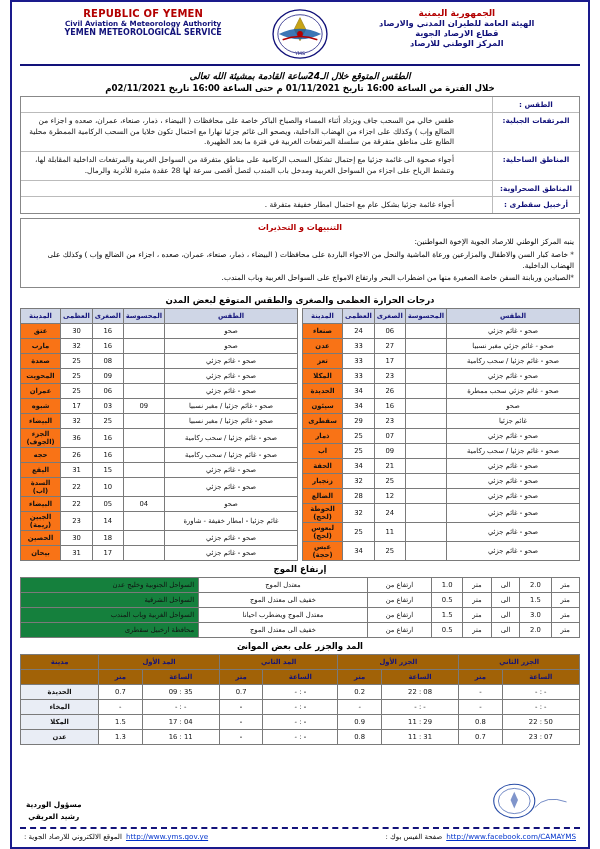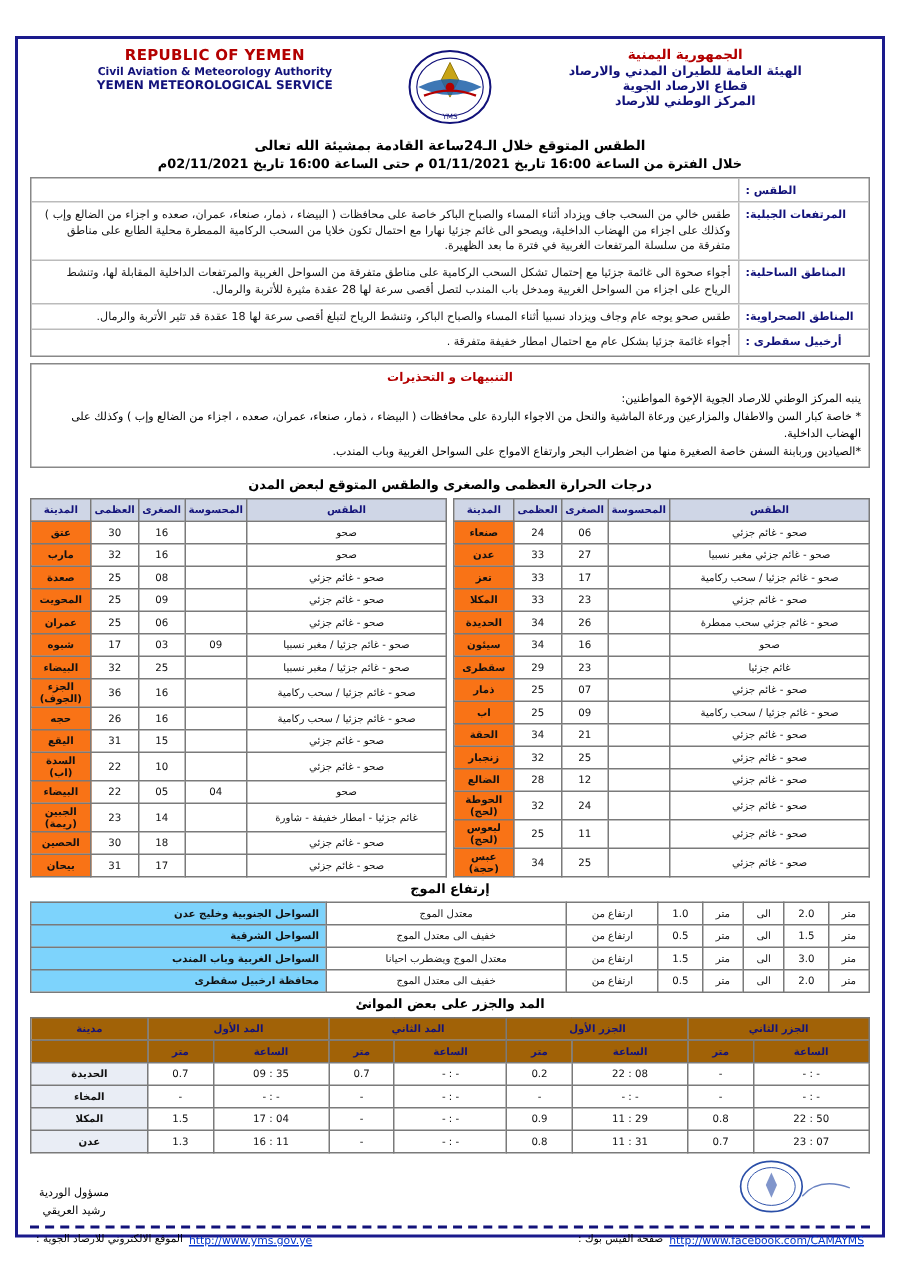--- a/index.html
+++ b/index.html
@@ -1,60 +1,60 @@
 <!DOCTYPE html>
 <html><head>
 <meta charset="utf-8">
 <style>
   html,body{margin:0;padding:0;background:#d8d8d8;}
   body{font-family:"DejaVu Sans","Liberation Sans",sans-serif;}
-  .page{width:600px;height:849px;background:#ffffff;margin:0 auto;position:relative;overflow:hidden;box-sizing:border-box;padding:24px 10px;}
+  .page{width:600px;height:849px;background:#ffffff;margin:0 auto;position:relative;overflow:hidden;box-sizing:border-box;padding:0 10px;}
   .sheet{border:2px solid #1a1a8c;height:100%;box-sizing:border-box;padding:6px 8px;display:flex;flex-direction:column;}
   
   .hdr{display:flex;align-items:flex-start;justify-content:space-between;}
   .hdr-l{width:44%;text-align:center;}
   .hdr-r{width:44%;text-align:center;direction:rtl;}
   .hdr-c{width:12%;display:flex;justify-content:center;align-items:flex-start;}
   .en1{color:#b30000;font-weight:bold;font-size:10px;letter-spacing:.2px;}
   .en2{color:#12127a;font-weight:bold;font-size:7.2px;}
   .en3{color:#12127a;font-weight:bold;font-size:8px;}
   .en4{color:#111;font-size:8px;margin-top:3px;}
   .ar1{color:#b30000;font-weight:bold;font-size:9px;}
   .ar2{color:#12127a;font-weight:bold;font-size:8.4px;text-align:center;}
   .logo{width:58px;height:52px;position:relative;}
   .logo svg{display:block}
   .rule{height:2px;background:#12127a;margin:4px 0 3px;}
-  .title{direction:rtl;text-align:center;font-size:9px;color:#000;font-weight:bold;margin:2px 0;}
+  .title{direction:rtl;text-align:center;font-size:9px;color:#000;font-weight:bold;margin:2px 0;font-style:italic;}
   .subtitle{direction:rtl;text-align:center;font-size:8.6px;color:#000;font-weight:bold;margin-bottom:3px;}
   
   .wx{border:1px solid #888;direction:rtl;font-size:7.4px;color:#111;margin-bottom:4px;}
   .wxrow{display:flex;border-bottom:1px solid #bbb;}
   .wxrow:last-child{border-bottom:none;}
-  .wxlbl{width:78px;flex:none;padding:3px 4px;color:#12127a;font-weight:bold;text-align:left;border-left:1px solid #bbb;}
+  .wxlbl{width:78px;flex:none;padding:3px 4px;color:#12127a;font-weight:bold;text-align:center;border-left:1px solid #bbb;margin-left:33px;}
   .wxtxt{flex:1;padding:3px 5px;text-align:right;line-height:1.45;}
   .wxtxt.center{text-align:center;}
   .warnbox{border:1px solid #888;direction:rtl;font-size:7.4px;padding:3px 5px;line-height:1.5;margin-bottom:4px;}
   .warnhd{text-align:center;color:#b30000;font-weight:bold;font-size:8px;margin-bottom:2px;}
   .warnline{margin-bottom:1px;}
   .section-title{direction:rtl;text-align:center;font-weight:bold;font-size:8.6px;color:#000;margin:3px 0 3px;}
   
   table{border-collapse:collapse;width:100%;direction:rtl;font-size:6.8px;}
   td,th{border:1px solid #7a7a7a;padding:1px 2px;text-align:center;color:#111;height:12px;}
   th{background:#cfd6e6;font-weight:bold;font-size:6.8px;color:#12127a;}
   .citytbl td.city{background:#f97316;font-weight:bold;}
   .twocol{display:flex;gap:4px;}
   .twocol>div{flex:1;}
-  .marine td.lbl{background:#7dd3fc;text-align:right;padding-right:4px;font-weight:bold;}
+  .marine td.lbl{background:#15803d;text-align:right;padding-right:4px;font-weight:normal;}
   .tides th{background:#a16207;}
   .tides td.city{background:#e9edf5;font-weight:bold;}
   
   .foot{margin-top:auto;direction:rtl;}
   .sign{display:flex;justify-content:space-between;align-items:flex-end;font-size:7.4px;padding:0 6px;}
   .sign .stamp{width:80px;height:44px;position:relative;}
-  .sigtxt{text-align:center;line-height:1.6;}
+  .sigtxt{text-align:center;line-height:1.6;font-weight:bold;}
   .dash{border-top:2px dashed #12127a;margin:4px 0 3px;}
   .links{display:flex;justify-content:space-between;font-size:7.2px;direction:rtl;padding:0 4px;}
   .links a{color:#0033cc;text-decoration:underline;}
   .lk{display:flex;gap:4px;align-items:center;}
   .tiny{font-size:7px;}
 </style>
 </head>
 <body>
 
 <div class="page">
@@ -100,21 +100,20 @@
       <div class="wxrow">
         <div class="wxlbl">المرتفعات الجبلية:</div>
         <div class="wxtxt">طقس خالي من السحب  جاف ويزداد أثناء المساء والصباح الباكر خاصة على محافظات ( البيضاء ، ذمار، صنعاء، عمران، صعده و اجزاء من الضالع وإب ) وكذلك على اجزاء من الهضاب الداخلية، ويصحو الى غائم جزئيا نهارا مع احتمال تكون خلايا من السحب الركامية الممطرة محلية الطابع على مناطق متفرقة من سلسلة المرتفعات الغربية في فترة ما بعد الظهيرة.</div>
       </div>
       <div class="wxrow">
         <div class="wxlbl">المناطق الساحلية:</div>
         <div class="wxtxt">أجواء صحوة الى غائمة جزئيا مع إحتمال تشكل السحب الركامية على مناطق متفرقة من السواحل الغربية والمرتفعات الداخلية المقابلة لها، وتنشط الرياح على اجزاء من السواحل الغربية ومدخل باب المندب لتصل أقصى سرعة لها 28 عقدة مثيرة للأتربة والرمال.</div>
       </div>
       <div class="wxrow">
         <div class="wxlbl">المناطق الصحراوية:</div>
-        <div class="wxtxt">طقس صحو يوجه عام وجاف ويزداد نسبيا أثناء المساء والصباح الباكر، وتنشط الرياح لتبلغ أقصى سرعة لها 18 عقدة قد تثير الأتربة والرمال.</div>
       </div>
       <div class="wxrow">
         <div class="wxlbl">أرخبيل سقطرى :</div>
         <div class="wxtxt">أجواء غائمة جزئيا بشكل عام مع احتمال امطار خفيفة متفرقة .</div>
       </div>
     </div>
 
     <div class="warnbox">
       <div class="warnhd">التنبيهات و التحذيرات</div>
       <div class="warnline">ينبه المركز الوطني للارصاد الجوية الإخوة المواطنين:</div>

